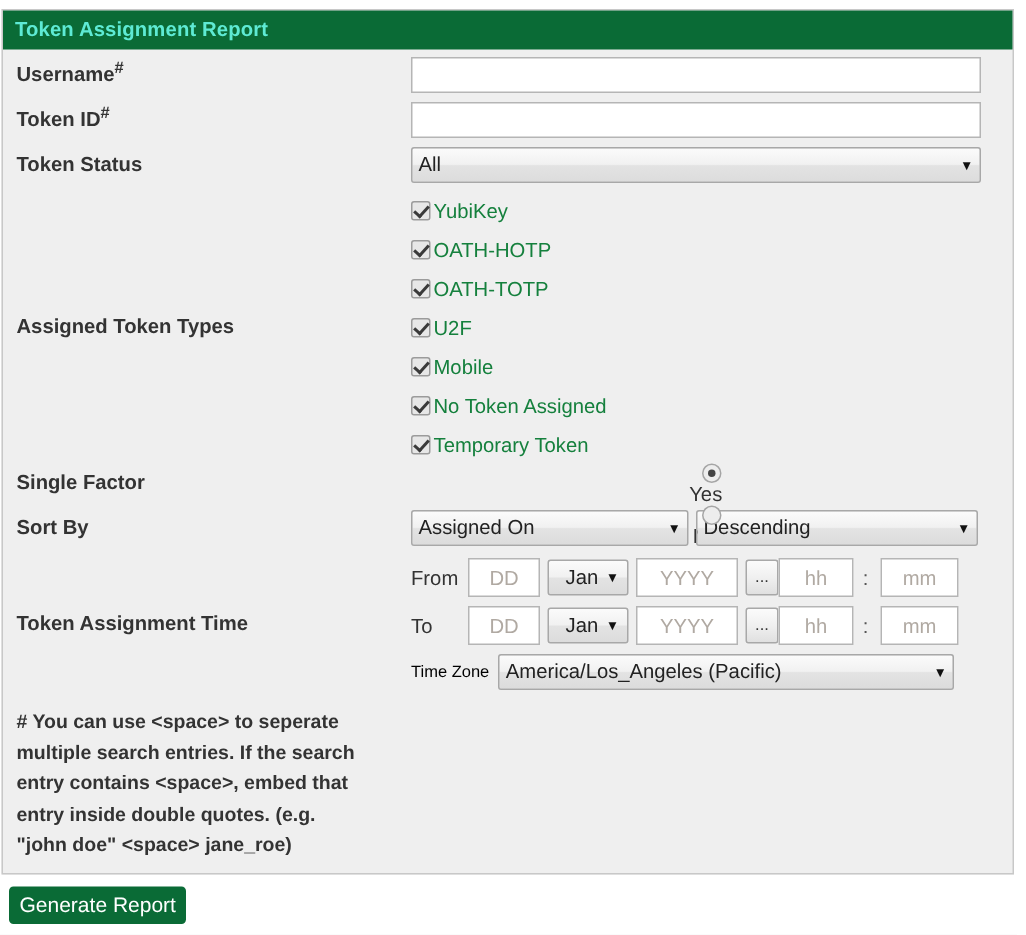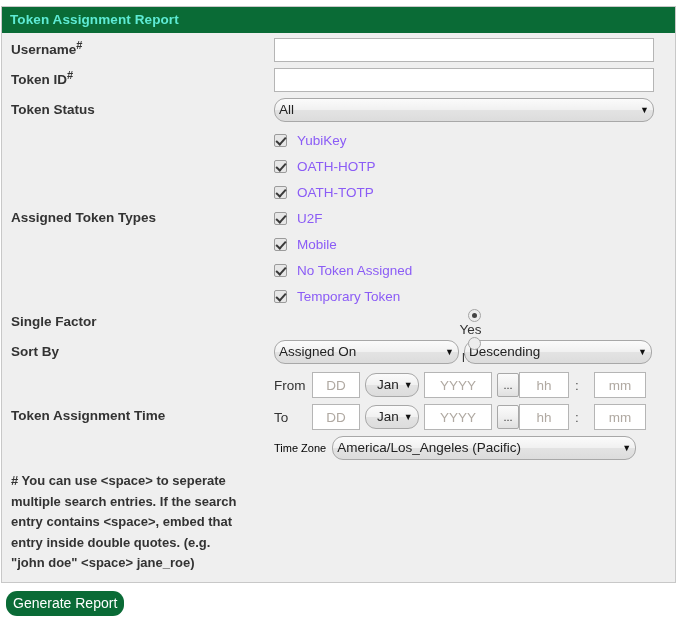--- a/index.html
+++ b/index.html
@@ -80,21 +80,21 @@
     padding: 0 4px;
     outline: none;
   }
   input.txt::placeholder { color: #a9a9a9; }
 
   
   select.sel, .fakesel {
     box-sizing: border-box;
     height: 24px;
     border: 1px solid #a8a8a8;
-    border-radius: 11px;
+    border-radius: 2px;
     background: linear-gradient(to bottom, #fbfbfb 0%, #f1f1f1 48%, #e3e3e3 52%, #dcdcdc 100%);
     font-family: "Liberation Sans", sans-serif;
     font-size: 13.5px;
     color: #222222;
     padding: 0 4px;
     -webkit-appearance: none;
     appearance: none;
     outline: none;
   }
   .fakesel {
@@ -137,23 +137,23 @@
     position: absolute;
     left: 3px;
     top: 0px;
     width: 4px;
     height: 8px;
     border: solid #3a3a3a;
     border-width: 0 2px 2px 0;
     transform: rotate(42deg);
   }
   .chk-label {
-    margin-left: 10px;
-    font-size: 13.5px;
-    color: #8b5cf6;
+    margin-left: 2px;
+    font-size: 13.5px;
+    color: #15803d;
     font-weight: normal;
   }
 
   .rb {
     width: 13px;
     height: 13px;
     box-sizing: border-box;
     border: 1px solid #a5a5a5;
     background: #ededed;
     border-radius: 50%;
@@ -201,21 +201,21 @@
     font-size: 13.5px;
     color: #333333;
     text-align: center;
     outline: none;
     padding: 0 2px;
   }
   input.dt::placeholder { color: #b0a9a2; }
   .dd { width: 48px; }
   .yyyy { width: 68px; margin-left: 5px; }
   .hh { width: 50px; margin-left: 0; }
-  .mm { width: 52px; margin-left: 12px; }
+  .mm { width: 52px; margin-left: 5px; }
   .colon {
     width: 10px;
     text-align: center;
     font-size: 13.5px;
     color: #555555;
     margin-left: 3px;
   }
   .cal-btn {
     box-sizing: border-box;
     width: 22px;
@@ -248,21 +248,21 @@
     width: 280px;
   }
 
   .gen-btn {
     position: absolute;
     left: 6px;
     top: 591px;
     background: #0a6b36;
     color: #ffffff;
     border: none;
-    border-radius: 11px;
+    border-radius: 3px;
     font-family: "Liberation Sans", sans-serif;
     font-size: 14px;
     padding: 4px 7px 5px 7px;
     cursor: pointer;
     line-height: 16px;
   }
 
   .spacer-row { height: 4px; }
 </style>
 </head>

